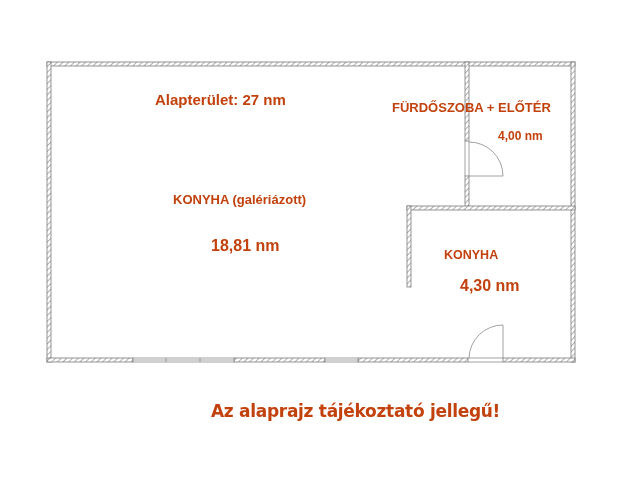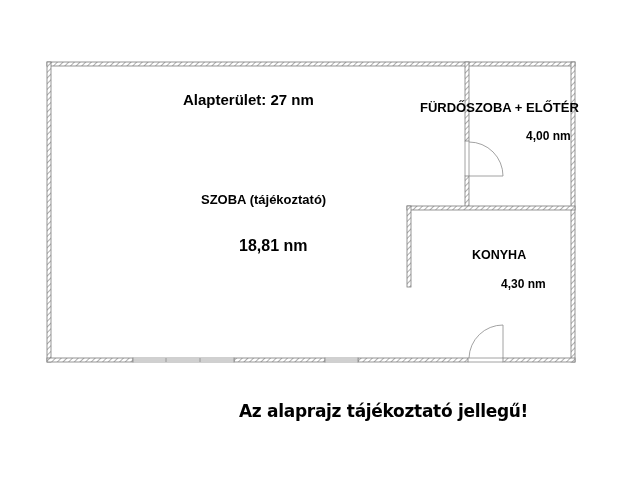--- a/index.html
+++ b/index.html
@@ -18,32 +18,31 @@
       position: absolute;
       left: 0;
       top: 0;
       width: 640px;
       height: 480px;
     }
     .label {
       position: absolute;
       font-family: "Liberation Sans", sans-serif;
       font-weight: bold;
-      color: #000000;
+      color: #c2410c;
       white-space: nowrap;
       line-height: 1;
-      margin-left: 28px;
     }
     .title-label { left: 155px; top: 92px; font-size: 15px; }
     .room-szoba-name { left: 173px; top: 193px; font-size: 13px; }
     .room-szoba-area { left: 211px; top: 238px; font-size: 16px; }
     .room-furdo-name { left: 392px; top: 101px; font-size: 13px; }
     .room-furdo-area { left: 498px; top: 130px; font-size: 12px; text-align: right; }
     .room-konyha-name { left: 444px; top: 249px; font-size: 12.5px; }
-    .room-konyha-area { left: 473px; top: 278px; font-size: 12px; }
+    .room-konyha-area { left: 460px; top: 278px; font-size: 16px; }
     .footnote {
       left: 211px; top: 403px; font-size: 17px;
       font-family: "DejaVu Sans", sans-serif;
       letter-spacing: -0.3px;
     }
   </style>
 </head>
 <body>
 
 <svg id="floorplan" width="640" height="480" viewBox="0 0 640 480" xmlns="http://www.w3.org/2000/svg">
@@ -99,21 +98,21 @@
   <g fill="none" stroke="#8a8a8a" stroke-width="0.8">
     <line x1="468" y1="358" x2="503" y2="358"></line>
     <line x1="468" y1="362" x2="503" y2="362"></line>
     <line x1="503" y1="358" x2="503" y2="325"></line>
     <path d="M 503 325 A 34 34 0 0 0 469 358"></path>
   </g>
 </svg>
 
 <div class="label title-label">Alapterület: 27 nm</div>
 
-<div class="label room-szoba-name">SZOBA (tájékoztató)</div>
+<div class="label room-szoba-name">KONYHA (galériázott)</div>
 <div class="label room-szoba-area">18,81 nm</div>
 
 <div class="label room-furdo-name">FÜRDŐSZOBA + ELŐTÉR</div>
 <div class="label room-furdo-area">4,00 nm</div>
 
 <div class="label room-konyha-name">KONYHA</div>
 <div class="label room-konyha-area">4,30 nm</div>
 
 <div class="label footnote">Az alaprajz tájékoztató jellegű!</div>
 

